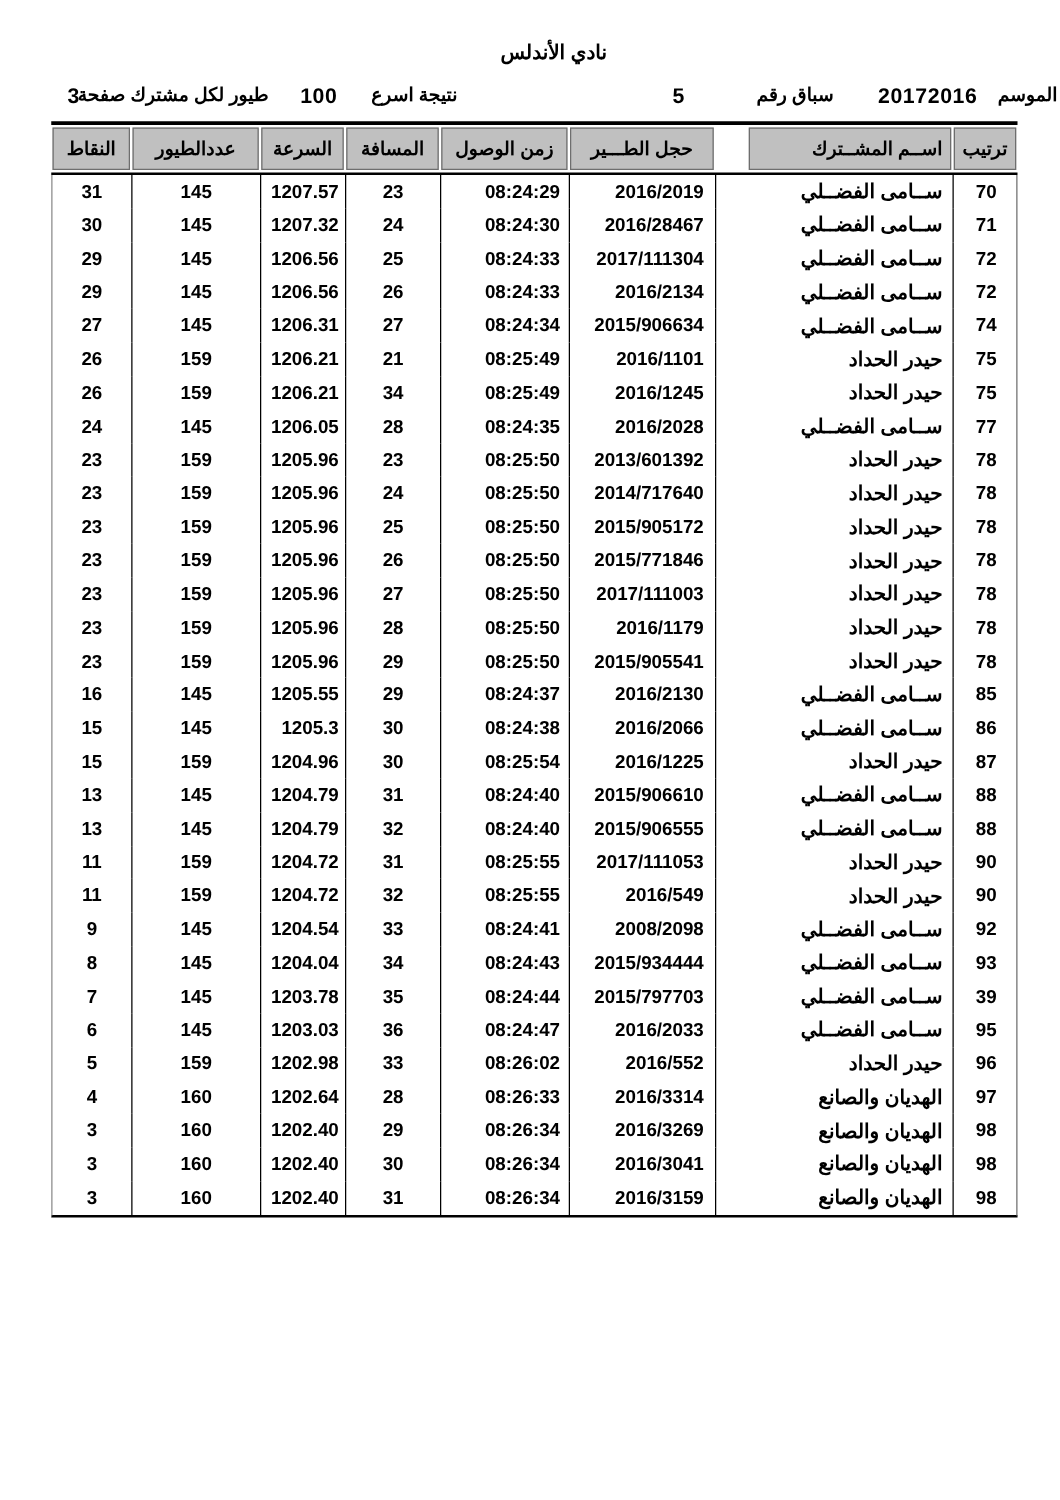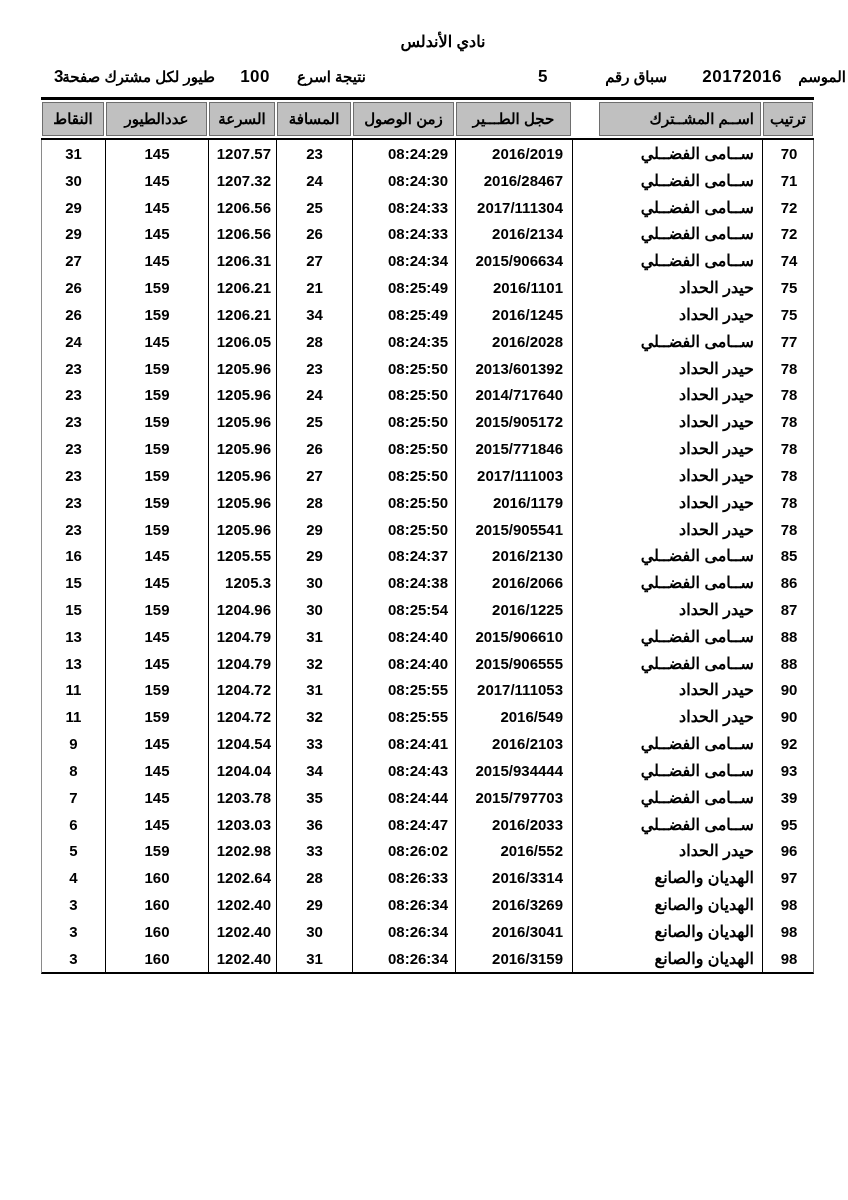--- a/index.html
+++ b/index.html
@@ -155,21 +155,21 @@
       <div class="trow"><div class="cell points">23</div><div class="cell birds">159</div><div class="cell speed al-right">1205.96</div><div class="cell distance">27</div><div class="cell time al-right">08:25:50</div><div class="cell ring al-right">2017/111003</div><div class="cell name">حيدر الحداد</div><div class="cell rank">78</div></div>
       <div class="trow"><div class="cell points">23</div><div class="cell birds">159</div><div class="cell speed al-right">1205.96</div><div class="cell distance">28</div><div class="cell time al-right">08:25:50</div><div class="cell ring al-right">2016/1179</div><div class="cell name">حيدر الحداد</div><div class="cell rank">78</div></div>
       <div class="trow"><div class="cell points">23</div><div class="cell birds">159</div><div class="cell speed al-right">1205.96</div><div class="cell distance">29</div><div class="cell time al-right">08:25:50</div><div class="cell ring al-right">2015/905541</div><div class="cell name">حيدر الحداد</div><div class="cell rank">78</div></div>
       <div class="trow"><div class="cell points">16</div><div class="cell birds">145</div><div class="cell speed al-right">1205.55</div><div class="cell distance">29</div><div class="cell time al-right">08:24:37</div><div class="cell ring al-right">2016/2130</div><div class="cell name">ســامى الفضــلي</div><div class="cell rank">85</div></div>
       <div class="trow"><div class="cell points">15</div><div class="cell birds">145</div><div class="cell speed al-right">1205.3</div><div class="cell distance">30</div><div class="cell time al-right">08:24:38</div><div class="cell ring al-right">2016/2066</div><div class="cell name">ســامى الفضــلي</div><div class="cell rank">86</div></div>
       <div class="trow"><div class="cell points">15</div><div class="cell birds">159</div><div class="cell speed al-right">1204.96</div><div class="cell distance">30</div><div class="cell time al-right">08:25:54</div><div class="cell ring al-right">2016/1225</div><div class="cell name">حيدر الحداد</div><div class="cell rank">87</div></div>
       <div class="trow"><div class="cell points">13</div><div class="cell birds">145</div><div class="cell speed al-right">1204.79</div><div class="cell distance">31</div><div class="cell time al-right">08:24:40</div><div class="cell ring al-right">2015/906610</div><div class="cell name">ســامى الفضــلي</div><div class="cell rank">88</div></div>
       <div class="trow"><div class="cell points">13</div><div class="cell birds">145</div><div class="cell speed al-right">1204.79</div><div class="cell distance">32</div><div class="cell time al-right">08:24:40</div><div class="cell ring al-right">2015/906555</div><div class="cell name">ســامى الفضــلي</div><div class="cell rank">88</div></div>
       <div class="trow"><div class="cell points">11</div><div class="cell birds">159</div><div class="cell speed al-right">1204.72</div><div class="cell distance">31</div><div class="cell time al-right">08:25:55</div><div class="cell ring al-right">2017/111053</div><div class="cell name">حيدر الحداد</div><div class="cell rank">90</div></div>
       <div class="trow"><div class="cell points">11</div><div class="cell birds">159</div><div class="cell speed al-right">1204.72</div><div class="cell distance">32</div><div class="cell time al-right">08:25:55</div><div class="cell ring al-right">2016/549</div><div class="cell name">حيدر الحداد</div><div class="cell rank">90</div></div>
-      <div class="trow"><div class="cell points">9</div><div class="cell birds">145</div><div class="cell speed al-right">1204.54</div><div class="cell distance">33</div><div class="cell time al-right">08:24:41</div><div class="cell ring al-right">2016/2103</div><div class="cell name">ســامى الفضــلي</div><div class="cell rank">92</div></div>
+      <div class="trow"><div class="cell points">9</div><div class="cell birds">145</div><div class="cell speed al-right">1204.54</div><div class="cell distance">33</div><div class="cell time al-right">08:24:41</div><div class="cell ring al-right">2008/2098</div><div class="cell name">ســامى الفضــلي</div><div class="cell rank">92</div></div>
       <div class="trow"><div class="cell points">8</div><div class="cell birds">145</div><div class="cell speed al-right">1204.04</div><div class="cell distance">34</div><div class="cell time al-right">08:24:43</div><div class="cell ring al-right">2015/934444</div><div class="cell name">ســامى الفضــلي</div><div class="cell rank">93</div></div>
       <div class="trow"><div class="cell points">7</div><div class="cell birds">145</div><div class="cell speed al-right">1203.78</div><div class="cell distance">35</div><div class="cell time al-right">08:24:44</div><div class="cell ring al-right">2015/797703</div><div class="cell name">ســامى الفضــلي</div><div class="cell rank">39</div></div>
       <div class="trow"><div class="cell points">6</div><div class="cell birds">145</div><div class="cell speed al-right">1203.03</div><div class="cell distance">36</div><div class="cell time al-right">08:24:47</div><div class="cell ring al-right">2016/2033</div><div class="cell name">ســامى الفضــلي</div><div class="cell rank">95</div></div>
       <div class="trow"><div class="cell points">5</div><div class="cell birds">159</div><div class="cell speed al-right">1202.98</div><div class="cell distance">33</div><div class="cell time al-right">08:26:02</div><div class="cell ring al-right">2016/552</div><div class="cell name">حيدر الحداد</div><div class="cell rank">96</div></div>
       <div class="trow"><div class="cell points">4</div><div class="cell birds">160</div><div class="cell speed al-right">1202.64</div><div class="cell distance">28</div><div class="cell time al-right">08:26:33</div><div class="cell ring al-right">2016/3314</div><div class="cell name">الهديان والصانع</div><div class="cell rank">97</div></div>
       <div class="trow"><div class="cell points">3</div><div class="cell birds">160</div><div class="cell speed al-right">1202.40</div><div class="cell distance">29</div><div class="cell time al-right">08:26:34</div><div class="cell ring al-right">2016/3269</div><div class="cell name">الهديان والصانع</div><div class="cell rank">98</div></div>
       <div class="trow"><div class="cell points">3</div><div class="cell birds">160</div><div class="cell speed al-right">1202.40</div><div class="cell distance">30</div><div class="cell time al-right">08:26:34</div><div class="cell ring al-right">2016/3041</div><div class="cell name">الهديان والصانع</div><div class="cell rank">98</div></div>
       <div class="trow"><div class="cell points">3</div><div class="cell birds">160</div><div class="cell speed al-right">1202.40</div><div class="cell distance">31</div><div class="cell time al-right">08:26:34</div><div class="cell ring al-right">2016/3159</div><div class="cell name">الهديان والصانع</div><div class="cell rank">98</div></div>
     </div>
 </div>

